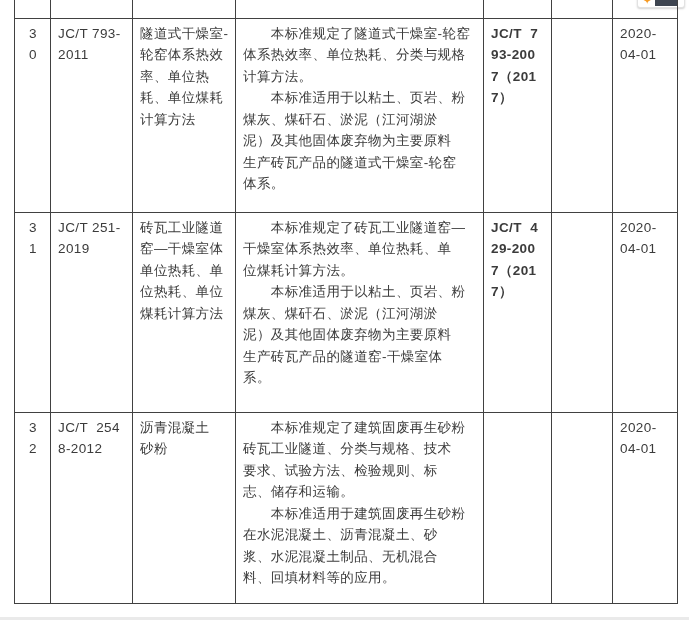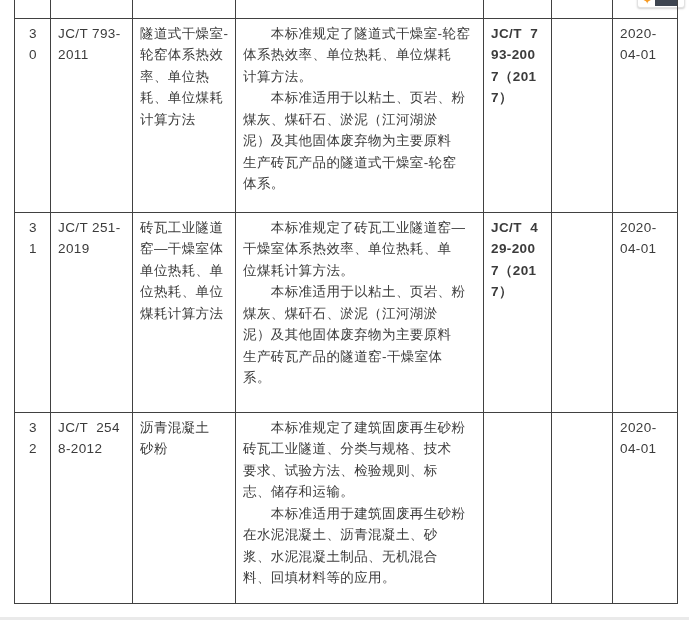--- a/index.html
+++ b/index.html
@@ -111,21 +111,21 @@
       <td class="col-seq">3
 0</td>
       <td class="col-stdno">JC/T 793-
 2011</td>
       <td class="col-name">隧道式干燥室-
 轮窑体系热效
 率、单位热
 耗、单位煤耗
 计算方法</td>
       <td class="col-scope">　　本标准规定了隧道式干燥室-轮窑
-体系热效率、单位热耗、单位煤耗
+体系热效率、单位热耗、分类与规格
 计算方法。
 　　本标准适用于以粘土、页岩、粉
 煤灰、煤矸石、淤泥（江河湖淤
 泥）及其他固体废弃物为主要原料
 生产砖瓦产品的隧道式干燥室-轮窑
 体系。</td>
       <td class="col-replaced">JC/T  7
 93-200
 7（201
 7）</td>

